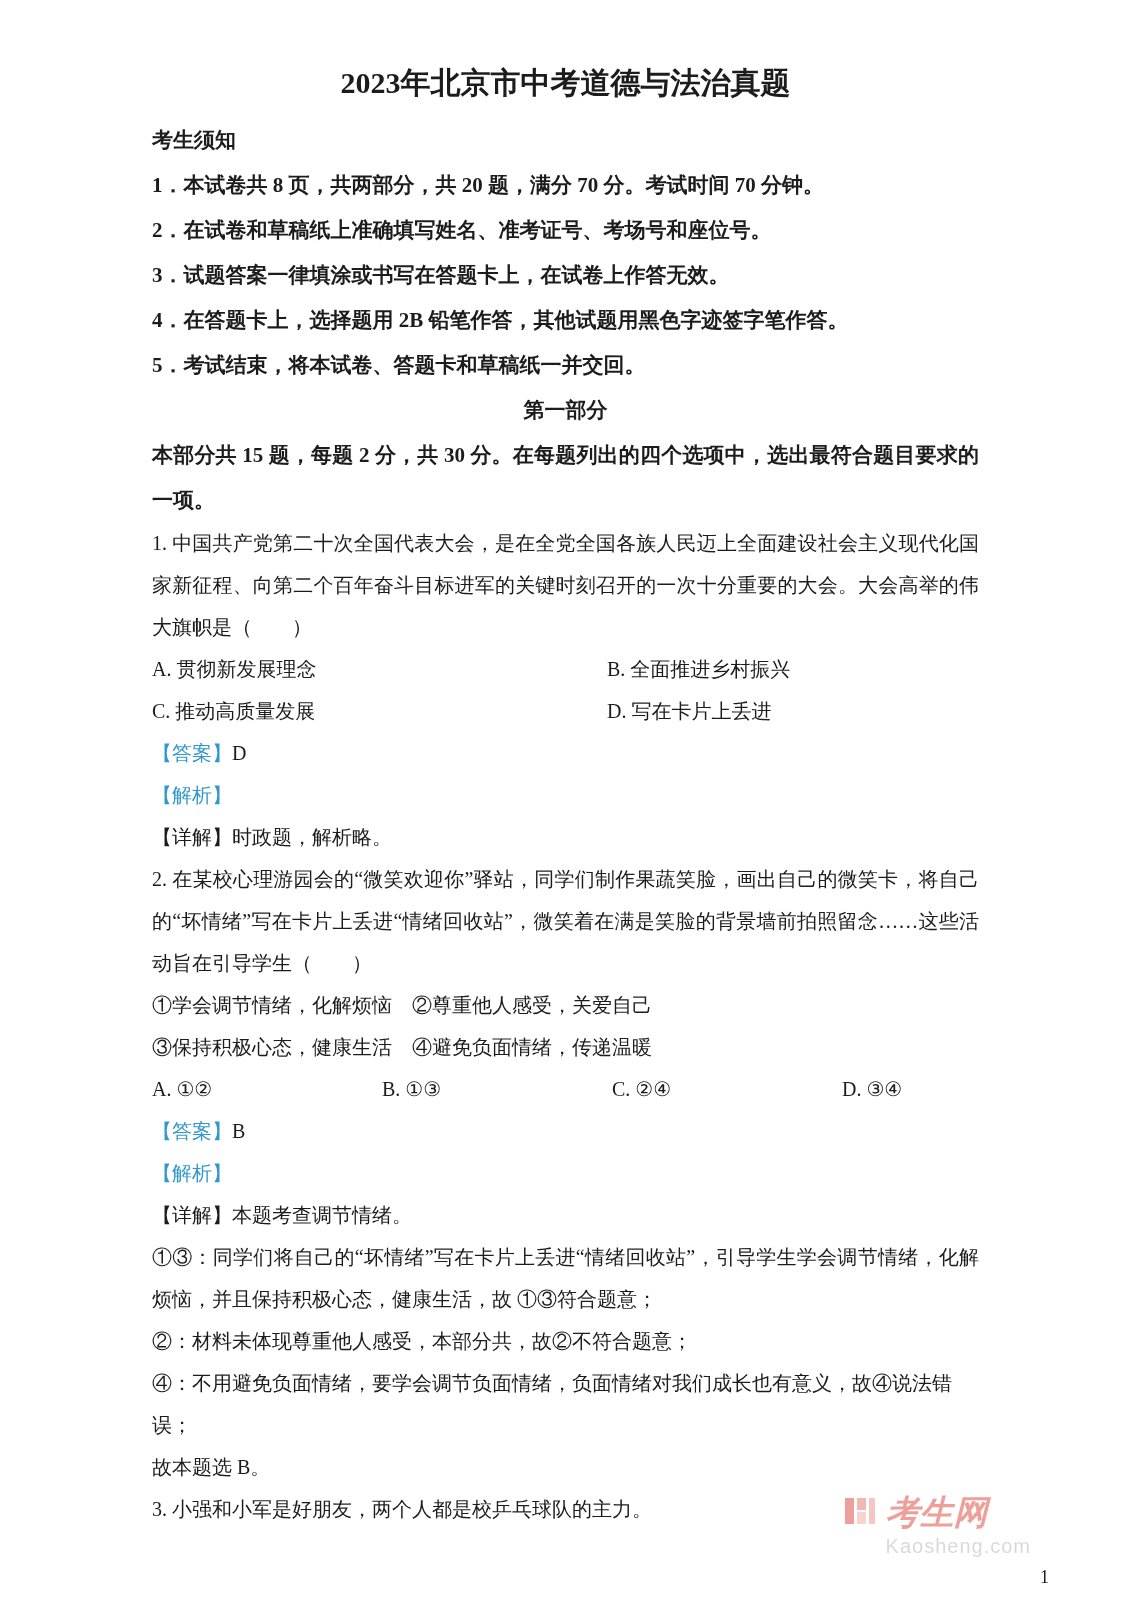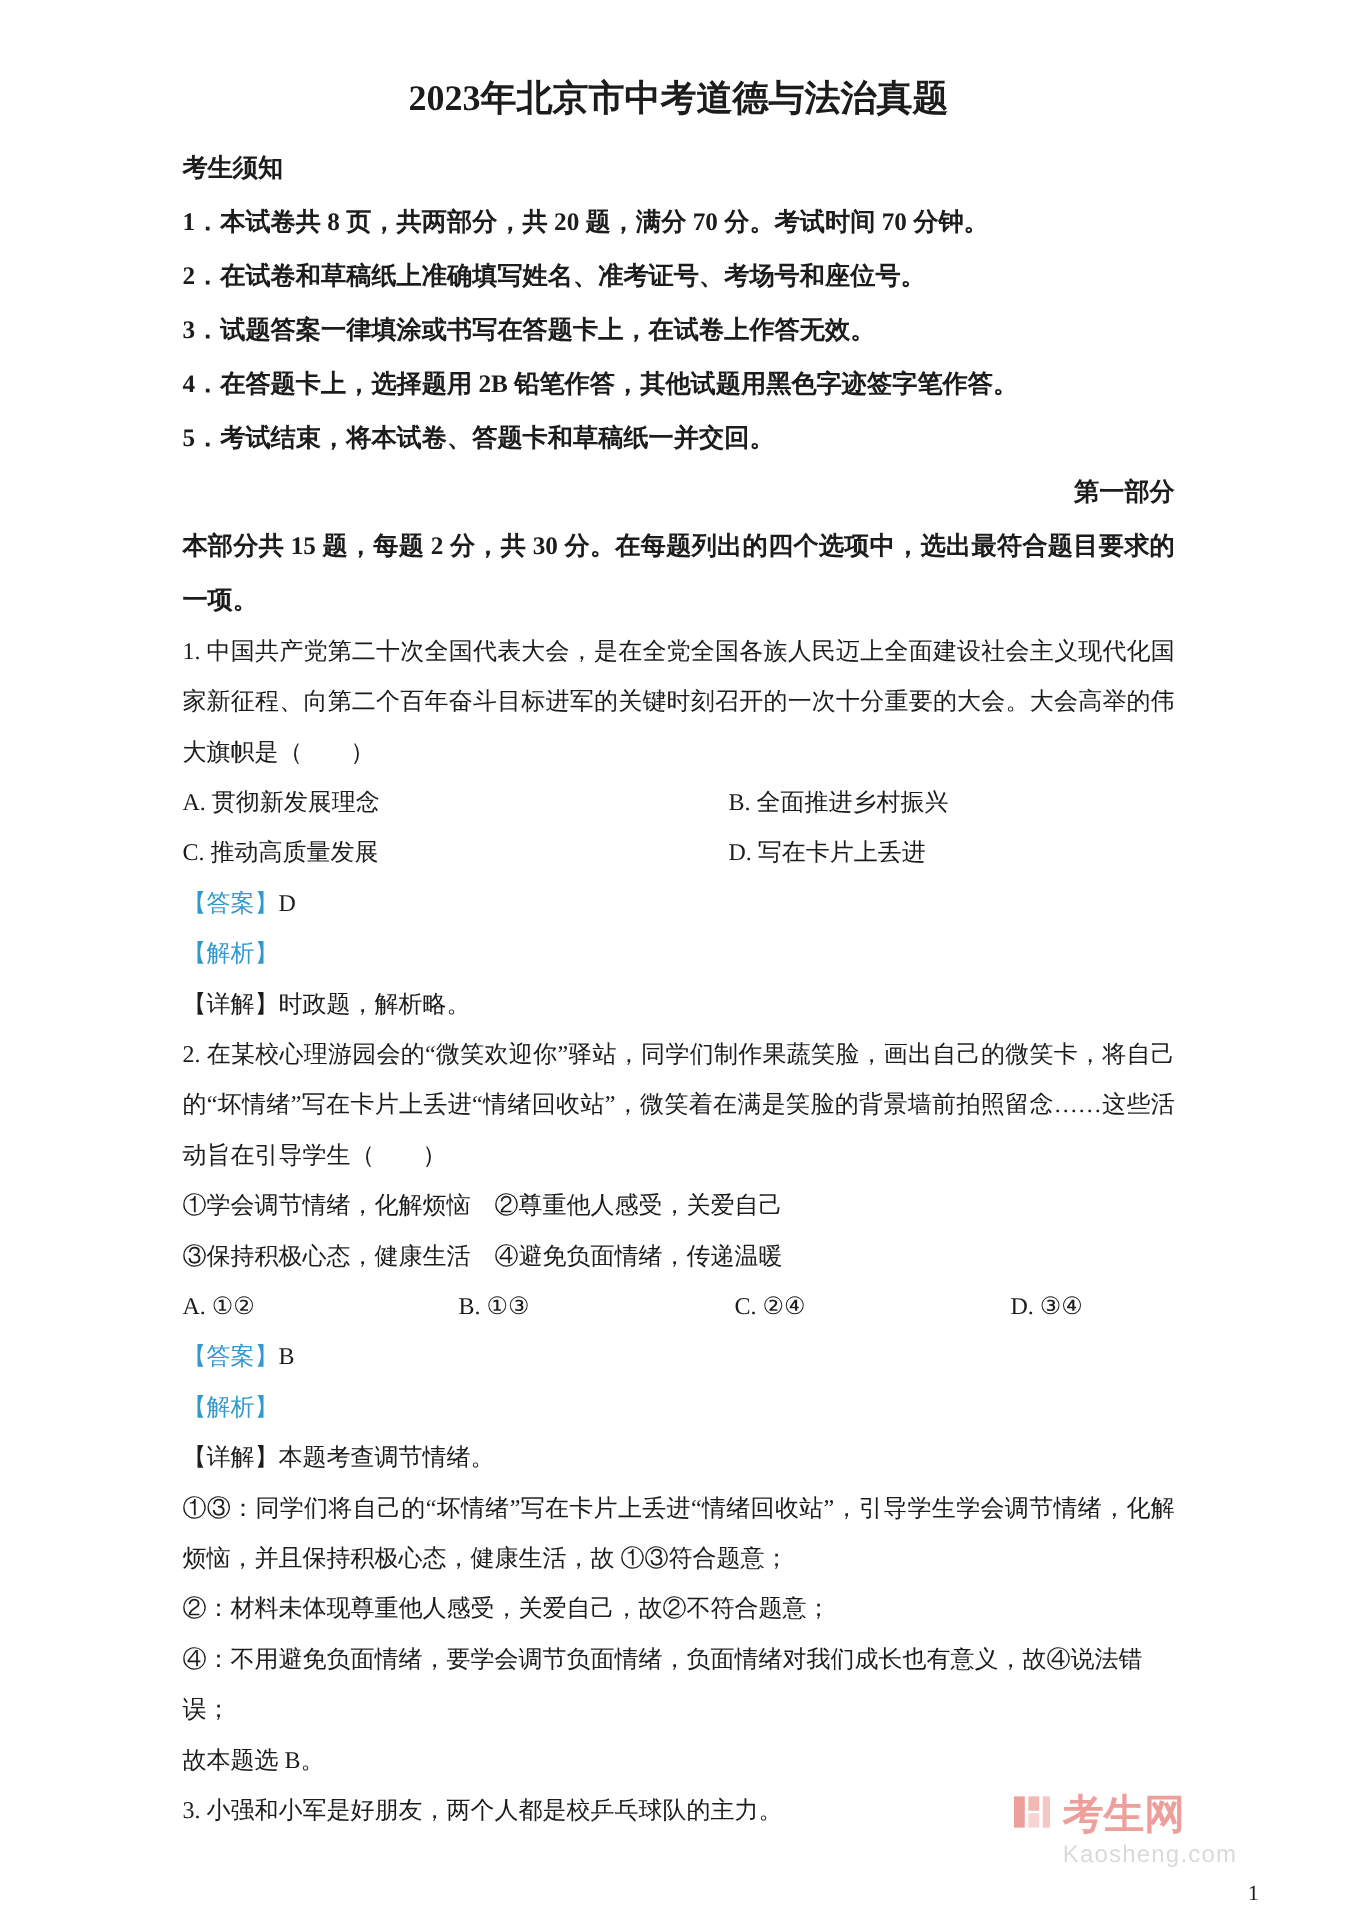--- a/index.html
+++ b/index.html
@@ -23,36 +23,36 @@
     font-weight: 700;
     line-height: 1.4;
     margin-bottom: 14px;
   }
   .line {
     font-size: 20px;
     line-height: 2.1;
     margin: 0;
   }
   .notice { font-size: 21px; font-weight: 700; line-height: 2.14; margin: 0; }
-  .center { text-align: right; }
+  .center { text-align: center; }
   .justify { text-align: justify; }
   .opts-2col { display: flex; }
   .opts-2col .opt-left { width: 455px; flex: 0 0 455px; }
   .opts-2col .opt-right { flex: 1 1 auto; }
   .opts-4col { display: flex; }
   .opts-4col .opt { width: 230px; flex: 0 0 230px; }
   .opts-4col .opt:last-child { width: auto; flex: 1 1 auto; }
   .ans-label { color: var(--label-blue, #3399cc); }
   .watermark {
     position: absolute;
     right: 48px;
     bottom: 42px;
     opacity: 0.55;
   }
-  .wm-row { display: flex; align-items: center; }
+  .wm-row { display: flex; align-items: center; font-style: italic; }
   .wm-icon { margin-right: 8px; display: inline-block; }
   .wm-name {
     color: var(--watermark-red, #e0534a);
     font-size: 34px;
     font-weight: 700;
     font-family: "Liberation Sans", sans-serif;
     line-height: 1.05;
   }
   .wm-domain {
     color: var(--watermark-gray, #bbbbbb);
@@ -114,21 +114,21 @@
     <span class="line opt">D. ③④</span>
   </div>
   <p class="line">
     <span class="ans-label">【答案】</span><span>B</span>
   </p>
   <p class="line">
     <span class="ans-label">【解析】</span>
   </p>
   <p class="line">【详解】本题考查调节情绪。</p>
   <p class="line justify">①③：同学们将自己的“坏情绪”写在卡片上丢进“情绪回收站”，引导学生学会调节情绪，化解烦恼，并且保持积极心态，健康生活，故 ①③符合题意；</p>
-  <p class="line">②：材料未体现尊重他人感受，关爱自己，故②不符合题意；</p>
+  <p class="line">②：材料未体现尊重他人感受，本部分共，故②不符合题意；</p>
   <p class="line">④：不用避免负面情绪，要学会调节负面情绪，负面情绪对我们成长也有意义，故④说法错误；</p>
   <p class="line">故本题选 B。</p>
 
   <p class="line">3. 小强和小军是好朋友，两个人都是校乒乓球队的主力。</p>
 
   <div class="watermark">
     <div class="wm-row">
       <span class="wm-icon">
         <svg width="36" height="36" viewBox="0 0 36 36" aria-hidden="true">
           <rect x="3" y="5" width="9" height="26" fill="#e0534a"></rect>

